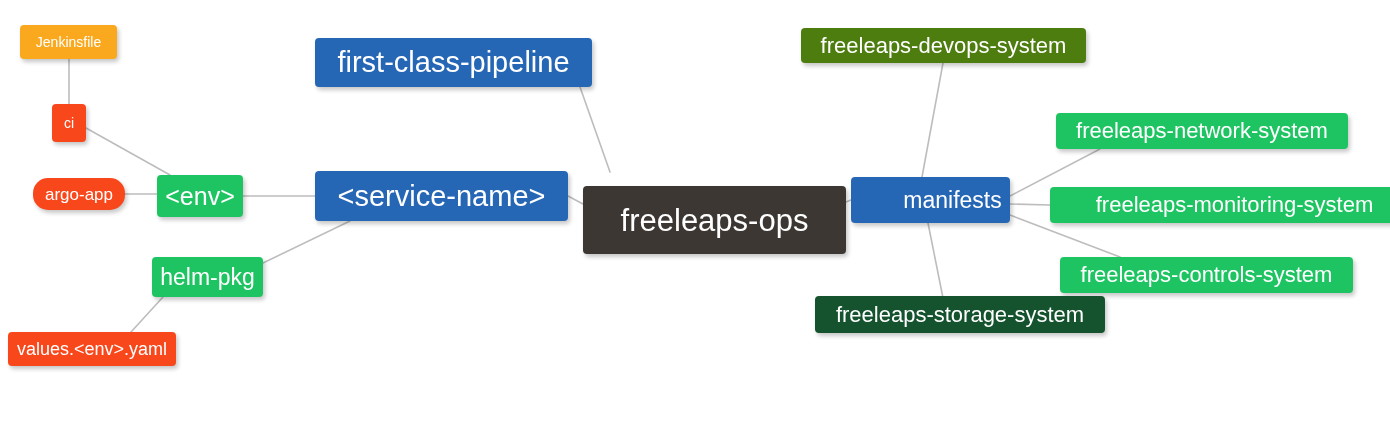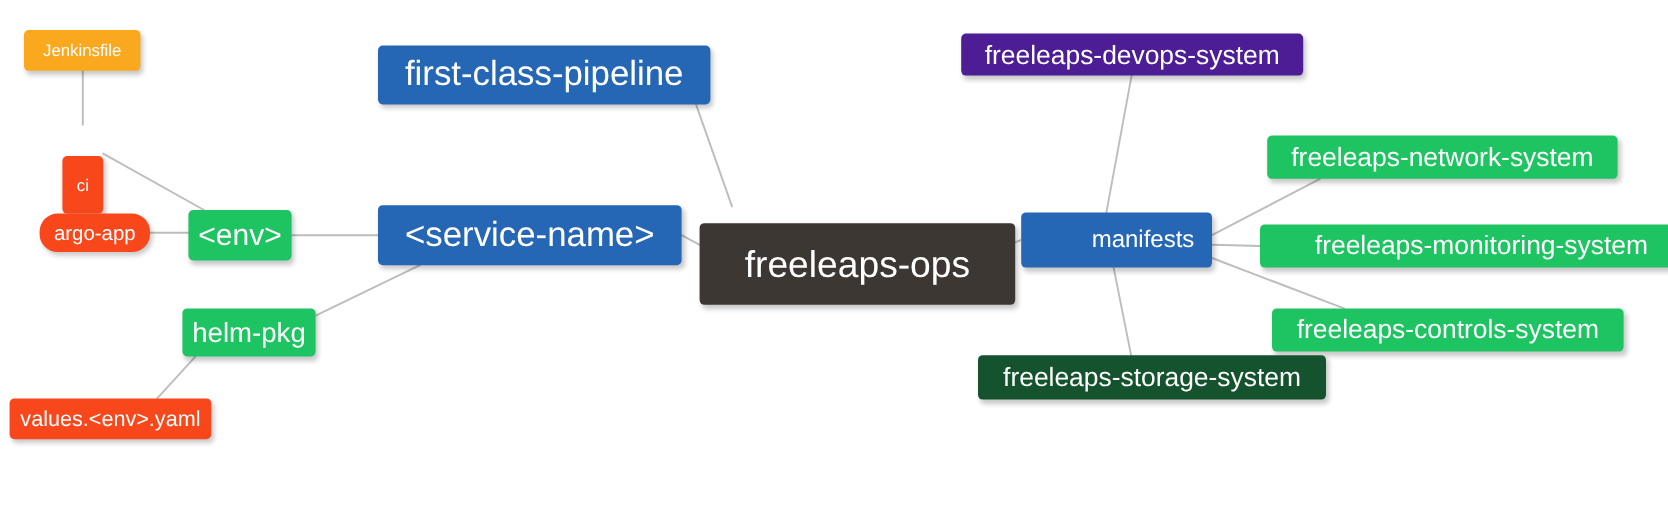--- a/index.html
+++ b/index.html
@@ -42,21 +42,21 @@
     cursor: pointer;
     user-select: none;
   }
   .node-label {
     display: block;
     padding: 0 2px;
   }
   
   .n-root     { background: #3c3733; font-size: 31px; }
   .n-blue-lg  { background: #2566b5; font-size: 29px; align-items: center; }
-  .n-blue-md  { background: #2566b5; font-size: 20px; padding-left: 44px; }
+  .n-blue-md  { background: #2566b5; font-size: 23px; padding-left: 44px; }
   .n-green-lg { background: #1fc462; font-size: 22px; }
   .n-green-md { background: #1fc462; font-size: 23px; }
   .n-green-sm { background: #1fc462; font-size: 25px; }
   .n-orange   { background: #faa81d; font-size: 14px; }
   .n-red-sm   { background: #f9471c; font-size: 14px; }
   .n-red-md   { background: #f9471c; font-size: 17px; }
   .n-red-lg   { background: #f9471c; font-size: 18px; }
 </style>
 </head>
 <body>
@@ -75,21 +75,21 @@
       <path d="M 922 177 L 943 63" stroke="#bdbdbd" stroke-width="1.6" fill="none" stroke-linecap="round"></path>
       <path d="M 1010 196 L 1100 149" stroke="#bdbdbd" stroke-width="1.6" fill="none" stroke-linecap="round"></path>
       <path d="M 1010 204 L 1050 205" stroke="#bdbdbd" stroke-width="1.6" fill="none" stroke-linecap="round"></path>
       <path d="M 1010 215 L 1120 257" stroke="#bdbdbd" stroke-width="1.6" fill="none" stroke-linecap="round"></path>
       <path d="M 928 223 L 945 308" stroke="#bdbdbd" stroke-width="1.6" fill="none" stroke-linecap="round"></path>
     </svg>
   <div id="node-layer">
       <div class="node n-orange" style="left: 20px; top: 25px; width: 97px; height: 34px; background: rgb(250, 168, 29);">
         <span class="node-label">Jenkinsfile</span>
       </div>
-      <div class="node n-red-sm" style="left: 52px; top: 104px; width: 34px; height: 48px; background: rgb(249, 71, 28); margin-top: 26px;">
+      <div class="node n-red-sm" style="left: 52px; top: 104px; width: 34px; height: 38px; background: rgb(249, 71, 28);">
         <span class="node-label">ci</span>
       </div>
       <div class="node n-red-md" style="left: 33px; top: 178px; width: 92px; height: 32px; background: rgb(249, 71, 28); border-radius: 15px;">
         <span class="node-label">argo-app</span>
       </div>
       <div class="node n-green-sm" style="left: 157px; top: 175px; width: 86px; height: 42px; background: rgb(31, 196, 98);">
         <span class="node-label">&lt;env&gt;</span>
       </div>
       <div class="node n-green-md" style="left: 152px; top: 257px; width: 111px; height: 40px; background: rgb(31, 196, 98); text-align: center;">
         <span class="node-label">helm-pkg</span>
@@ -102,21 +102,21 @@
       </div>
       <div class="node n-blue-lg" style="left: 315px; top: 38px; width: 277px; height: 49px; background: rgb(37, 102, 181);">
         <span class="node-label">first-class-pipeline</span>
       </div>
       <div class="node n-root" style="left: 583px; top: 170px; width: 263px; height: 68px; background: rgb(60, 55, 51); margin-top: 16px;">
         <span class="node-label">freeleaps-ops</span>
       </div>
       <div class="node n-blue-md" style="left: 851px; top: 177px; width: 159px; height: 46px; background: rgb(37, 102, 181);">
         <span class="node-label">manifests</span>
       </div>
-      <div class="node n-green-lg" style="left: 801px; top: 28px; width: 285px; height: 35px; background: #4c1d95;">
+      <div class="node n-green-lg" style="left: 801px; top: 28px; width: 285px; height: 35px; background: #4d7c0f;">
         <span class="node-label">freeleaps-devops-system</span>
       </div>
       <div class="node n-green-lg" style="left: 1056px; top: 113px; width: 292px; height: 36px; background: rgb(31, 196, 98);">
         <span class="node-label">freeleaps-network-system</span>
       </div>
       <div class="node n-green-lg" style="left: 1050px; top: 187px; width: 369px; height: 36px; background: rgb(31, 196, 98);">
         <span class="node-label">freeleaps-monitoring-system</span>
       </div>
       <div class="node n-green-lg" style="left: 1060px; top: 257px; width: 293px; height: 36px; background: rgb(31, 196, 98);">
         <span class="node-label">freeleaps-controls-system</span>

